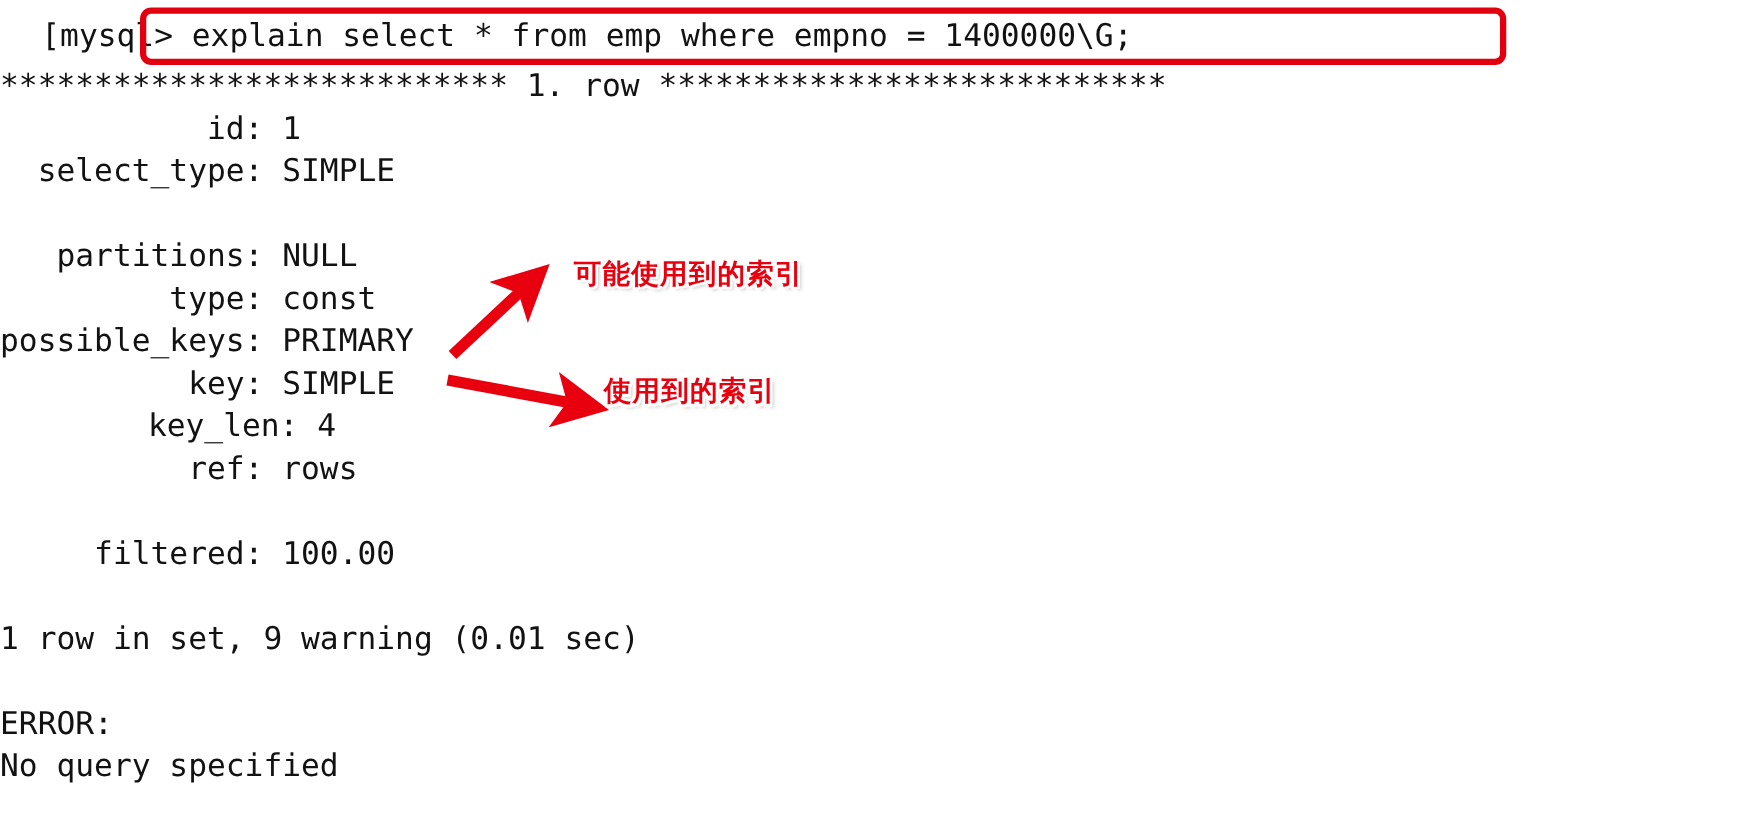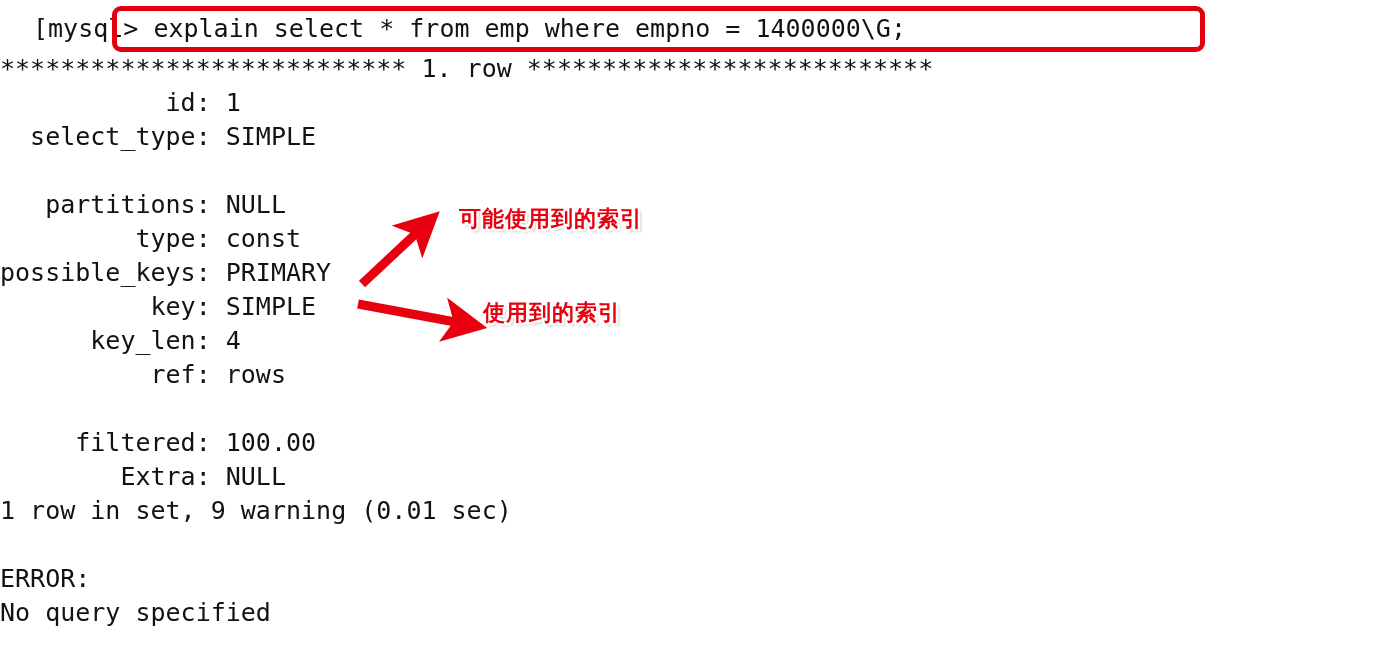--- a/index.html
+++ b/index.html
@@ -88,24 +88,23 @@
   <div class="term-line" style="top:12px;margin-left:33px;">[mysql&gt; explain select * from emp where empno = 1400000\G;</div>
 
   <div class="term-line" style="top:52px;">*************************** 1. row ***************************</div>
 
   <div class="term-line" style="top:86px;">           id: 1</div>
   <div class="term-line" style="top:120px;">  select_type: SIMPLE</div>
   <div class="term-line" style="top:188px;">   partitions: NULL</div>
   <div class="term-line" style="top:256px;">possible_keys: PRIMARY</div>
   <div class="term-line" style="top:222px;">         type: const</div>
   <div class="term-line" style="top:290px;">          key: SIMPLE</div>
-  <div class="term-line" style="top:324px;">      key_len: 4</div>
+  <div class="term-line" style="top:324px;padding-left:28px;">      key_len: 4</div>
   <div class="term-line" style="top:358px;">          ref: rows</div>
   <div class="term-line" style="top:426px;">     filtered: 100.00</div>
-  <div class="term-line" style="top:460px;">        Extra: NULL</div>
 
   <div class="term-line" style="top:494px;">1 row in set, 9 warning (0.01 sec)</div>
 
   <div class="term-line" style="top:562px;">ERROR:</div>
   <div class="term-line" style="top:596px;">No query specified</div>
 
   <div id="cmd-box"></div>
 
   <svg id="arrow-1" class="arrow-svg" width="90" height="80">
     <defs>

